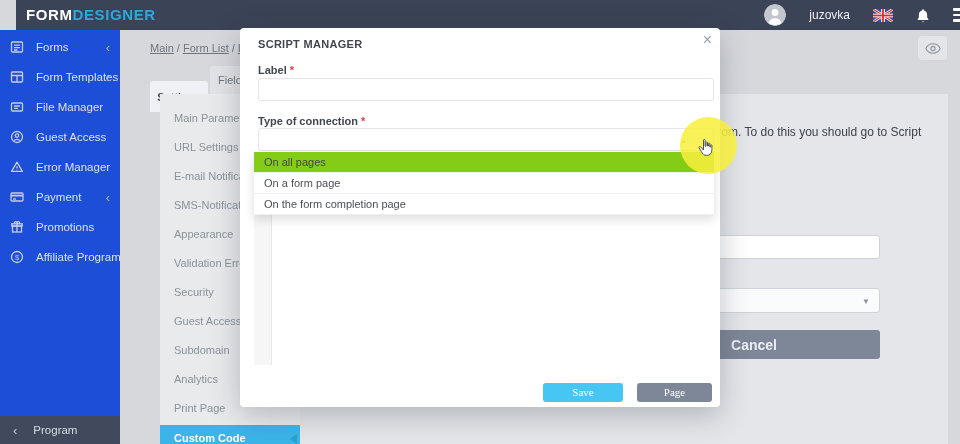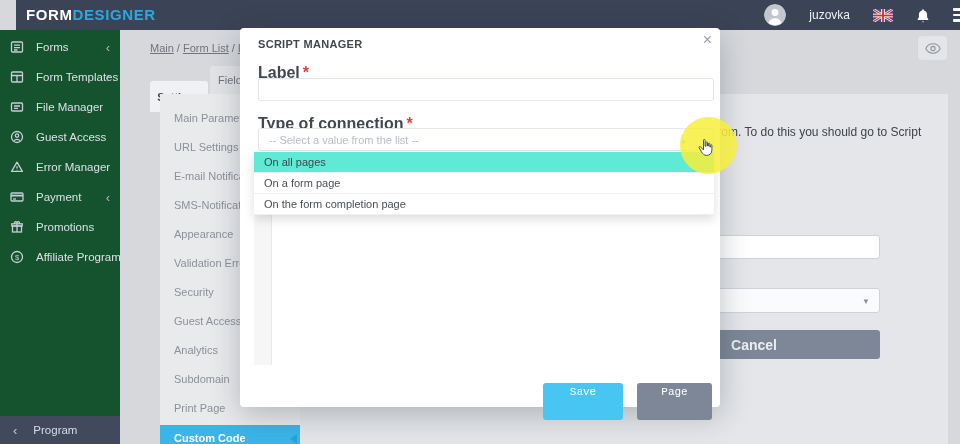--- a/index.html
+++ b/index.html
@@ -10,21 +10,21 @@
   .topbar{position:absolute;left:16px;top:0;width:960px;height:30px;background:#3b4356;z-index:3}
   .logo{position:absolute;left:10px;top:0;line-height:30px;font-size:15px;font-weight:800;letter-spacing:.6px;color:#fff}
   .logo .accent{color:#2da7e0}
   .topbar-right{position:absolute;right:6px;top:0;height:30px;display:flex;align-items:center;gap:23px}
   .avatar{width:22px;height:22px;border-radius:50%;overflow:hidden;flex:none}
   .username{color:#eef1f5;font-size:12px}
   .hamburger{width:17px;display:flex;flex-direction:column;gap:3px;cursor:pointer}
   .hamburger span{display:block;height:2.5px;background:#fff;border-radius:1px}
 
   
-  .sidebar{position:absolute;left:0;top:30px;width:120px;height:414px;background:#14532d;z-index:2}
+  .sidebar{position:absolute;left:0;top:30px;width:120px;height:414px;background:#1d4ed8;z-index:2}
   .nav{padding-top:2px}
   .nav-item{height:30px;display:flex;align-items:center;padding:0 10px;color:#dbe0e8;font-size:11.5px;position:relative;cursor:pointer;white-space:nowrap}
   .nav-item .nicon{width:14px;height:14px;margin-right:12px;flex:none;color:#c6cdd8}
   .nav-item .chev{position:absolute;right:10px;color:#aeb6c2;font-size:13px;line-height:13px}
   .minimize{position:absolute;bottom:0;left:0;width:120px;height:28px;display:flex;align-items:center;padding:0 13px;color:#d6dbe3;font-size:11.5px;background:#414a5d;cursor:pointer}
   .minimize .mchev{margin-right:16px;font-size:13px;color:#c3cad4}
 
   
   .breadcrumb{position:absolute;left:150px;top:42px;font-size:11px;color:#6f747d;z-index:1;white-space:nowrap}
   .breadcrumb .bc-link{color:#6f747d;text-decoration:underline;cursor:pointer}
@@ -45,33 +45,33 @@
   .desc-frag{position:absolute;left:714px;top:125px;font-size:12px;color:#3e434c;z-index:1;white-space:nowrap}
   .bg-input{position:absolute;left:640px;top:235px;width:240px;height:24px;background:#fff;border:1px solid #cfd3d9;border-radius:3px;z-index:1}
   .bg-select{position:absolute;left:640px;top:288px;width:240px;height:25px;background:#fafbfc;border:1px solid #cfd3d9;border-radius:3px;z-index:1;cursor:pointer}
   .bg-select .caret{position:absolute;right:9px;top:8px;font-size:8px;color:#8b919b}
   .bg-cancel{position:absolute;left:628px;top:330px;width:252px;height:29px;background:#7d8798;border-radius:3px;color:#eceef2;font-weight:700;font-size:14px;display:flex;align-items:center;justify-content:center;z-index:1;cursor:pointer}
 
   
   .modal{position:absolute;left:240px;top:28px;width:480px;height:379px;background:#fff;border-radius:4px;box-shadow:0 8px 30px rgba(40,45,60,.28);z-index:5}
   .modal-title{position:absolute;left:18px;top:10px;font-size:11px;font-weight:700;color:#42474f;letter-spacing:.3px}
   .modal-close{position:absolute;right:8px;top:4px;font-size:16px;color:#9aa0a8;cursor:pointer;line-height:16px}
-  .fld-label{position:absolute;left:18px;font-size:16px;font-weight:700;color:#42474f}
+  .fld-label{position:absolute;left:18px;font-size:11px;font-weight:700;color:#42474f}
   .fld-label .req{color:#e23d3d;margin-left:3px}
   .lbl-1{top:36px}
   .lbl-2{top:87px}
   .inp{position:absolute;left:18px;right:6px;top:50px;height:23px;border:1px solid #e3e6ea;border-radius:3px;background:#fff;font-size:11px;color:#42474f;padding:0 9px;outline:none;font-family:"Liberation Sans",sans-serif}
   .selectbox{position:absolute;left:18px;right:6px;top:100px;height:23px;border:1px solid #e3e6ea;border-radius:3px;background:#fff;display:flex;align-items:center;padding:0 10px;font-size:11px;color:#b8bdc5;cursor:pointer}
   .selectbox .caret-up{position:absolute;right:26px;top:8px;font-size:7px;color:#9aa0a8}
   .options{position:absolute;left:14px;right:6px;top:124px;background:#fff;box-shadow:0 4px 10px rgba(0,0,0,.14);z-index:2}
   .opt{height:21px;line-height:21px;padding-left:10px;font-size:11px;color:#4a4f58;border-bottom:1px solid #eef0f2;cursor:pointer;background:#fff}
-  .opt.hl{background:#5eead4;color:#42474f}
+  .opt.hl{background:#84cc16;color:#42474f}
   .editor{position:absolute;left:14px;right:8px;top:187px;height:150px;background:#fff;display:flex}
   .gutter{width:18px;height:100%;background:#f6f6f7;border-right:1px solid #e8e8ea}
-  .btn{position:absolute;top:355px;height:37px;border:none;border-radius:3px;color:#fff;font-size:11px;line-height:19px;text-align:center;cursor:pointer;font-family:Liberation Mono, monospace}
+  .btn{position:absolute;top:355px;height:19px;border:none;border-radius:3px;color:#fff;font-size:11px;line-height:19px;text-align:center;cursor:pointer;font-family:Liberation Serif, serif}
   .btn-save{left:303px;width:80px;background:#48c6f3}
   .btn-back{left:397px;width:75px;background:#7d8798}
 
   
   .yellow{position:absolute;left:680px;top:117px;width:57px;height:57px;border-radius:50%;background:#f7ef3b;opacity:.86;z-index:6;pointer-events:none}
   .hand{position:absolute;left:697px;top:138px;z-index:7;pointer-events:none}
 </style>
 </head>
 <body>
 
@@ -206,22 +206,22 @@
 
   <div class="submenu">
     <div class="submenu-item">Main Parameters</div>
     <div class="submenu-item">URL Settings</div>
     <div class="submenu-item">E-mail Notifications</div>
     <div class="submenu-item">SMS-Notifications</div>
     <div class="submenu-item">Appearance</div>
     <div class="submenu-item">Validation Errors</div>
     <div class="submenu-item">Security</div>
     <div class="submenu-item">Guest Access</div>
+    <div class="submenu-item">Subdomain</div>
     <div class="submenu-item">Analytics</div>
-    <div class="submenu-item">Subdomain</div>
     <div class="submenu-item">Print Page</div>
     <div class="submenu-active">
       <span>Custom Code</span>
       <span class="notch"></span>
     </div>
   </div>
 
   <div class="main-panel"></div>
   <div class="desc-frag">from. To do this you should go to Script</div>
   <div class="bg-input"></div>
@@ -236,21 +236,20 @@
 
     <div class="fld-label lbl-1">
       <span>Label</span><span class="req">*</span>
     </div>
     <input class="inp" type="text" value="" style="">
 
     <div class="fld-label lbl-2">
       <span>Type of connection</span><span class="req">*</span>
     </div>
     <div class="selectbox">
-      <span>-- Select a value from the list --</span>
       <span class="caret-up">▲</span>
     </div>
 
     <div class="options">
       <div class="opt hl">On all pages</div>
       <div class="opt">On a form page</div>
       <div class="opt">On the form completion page</div>
     </div>
 
     <div class="editor">

